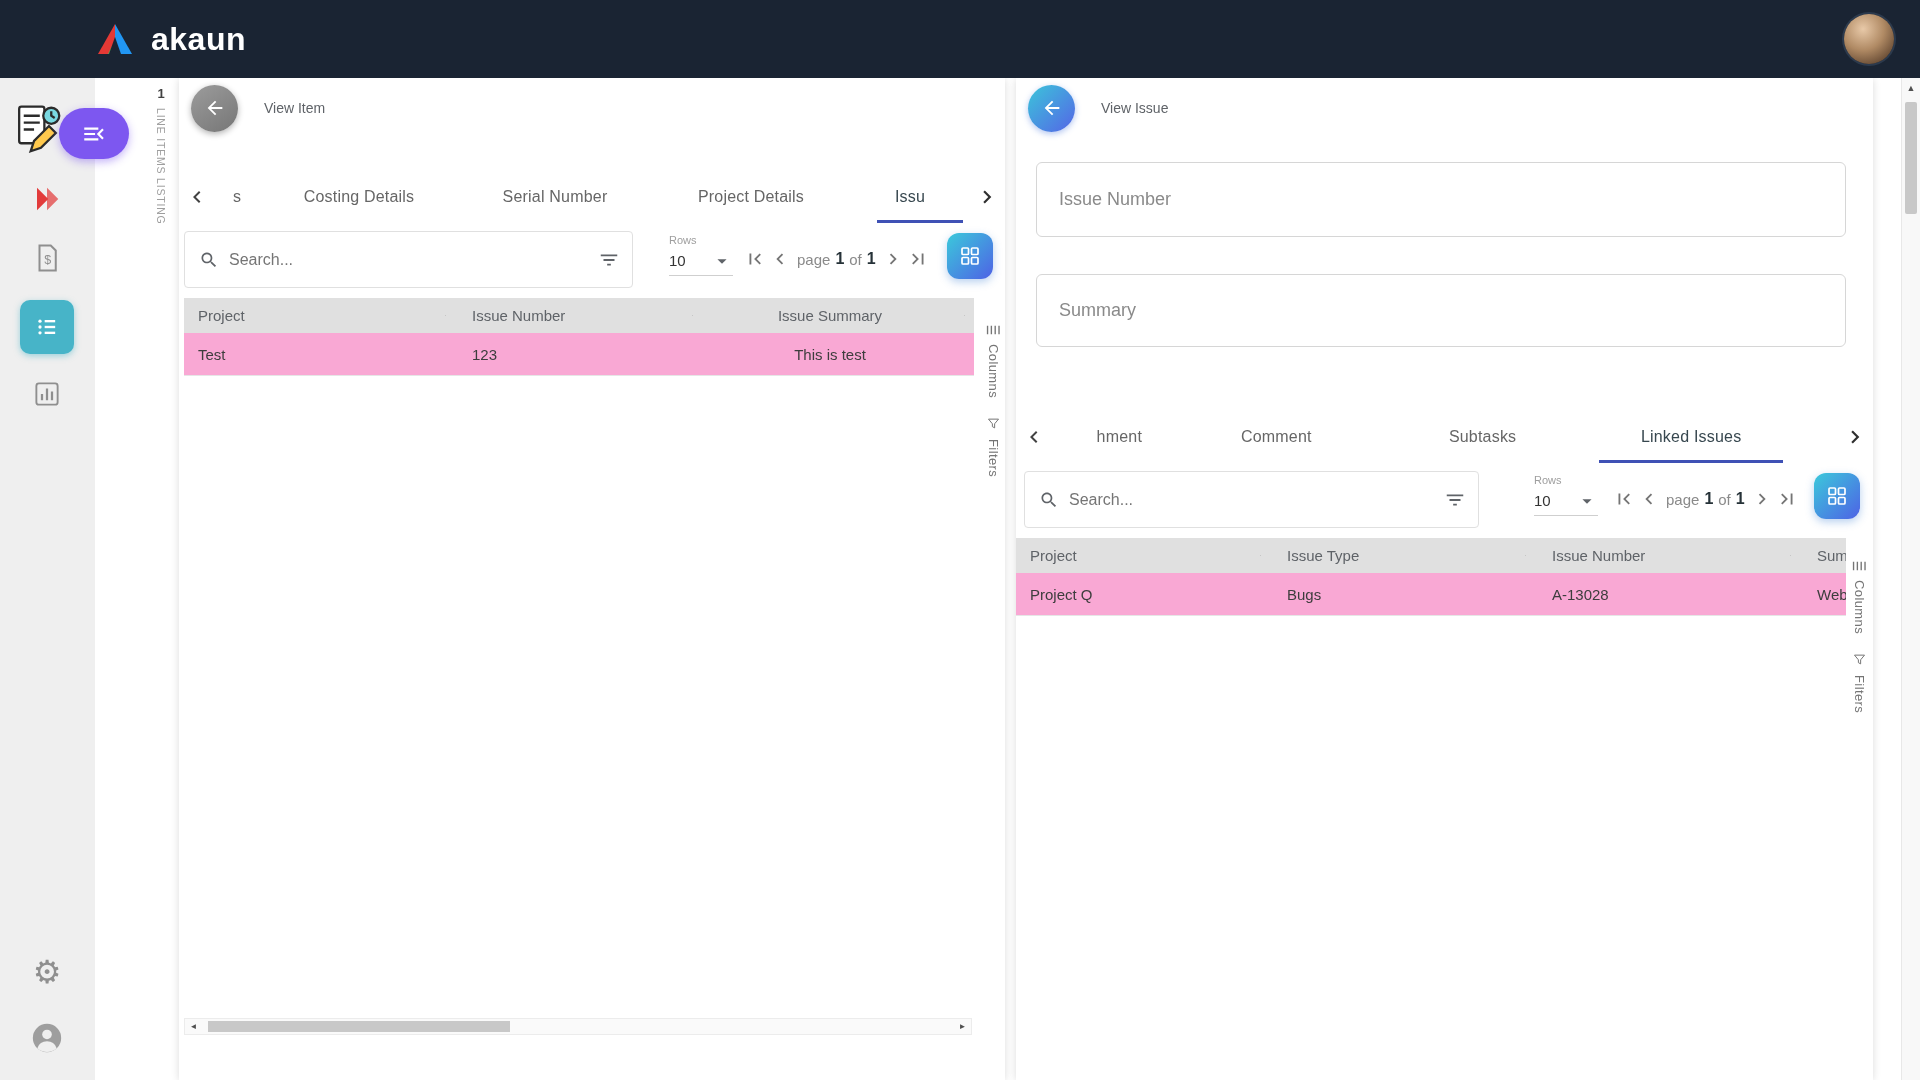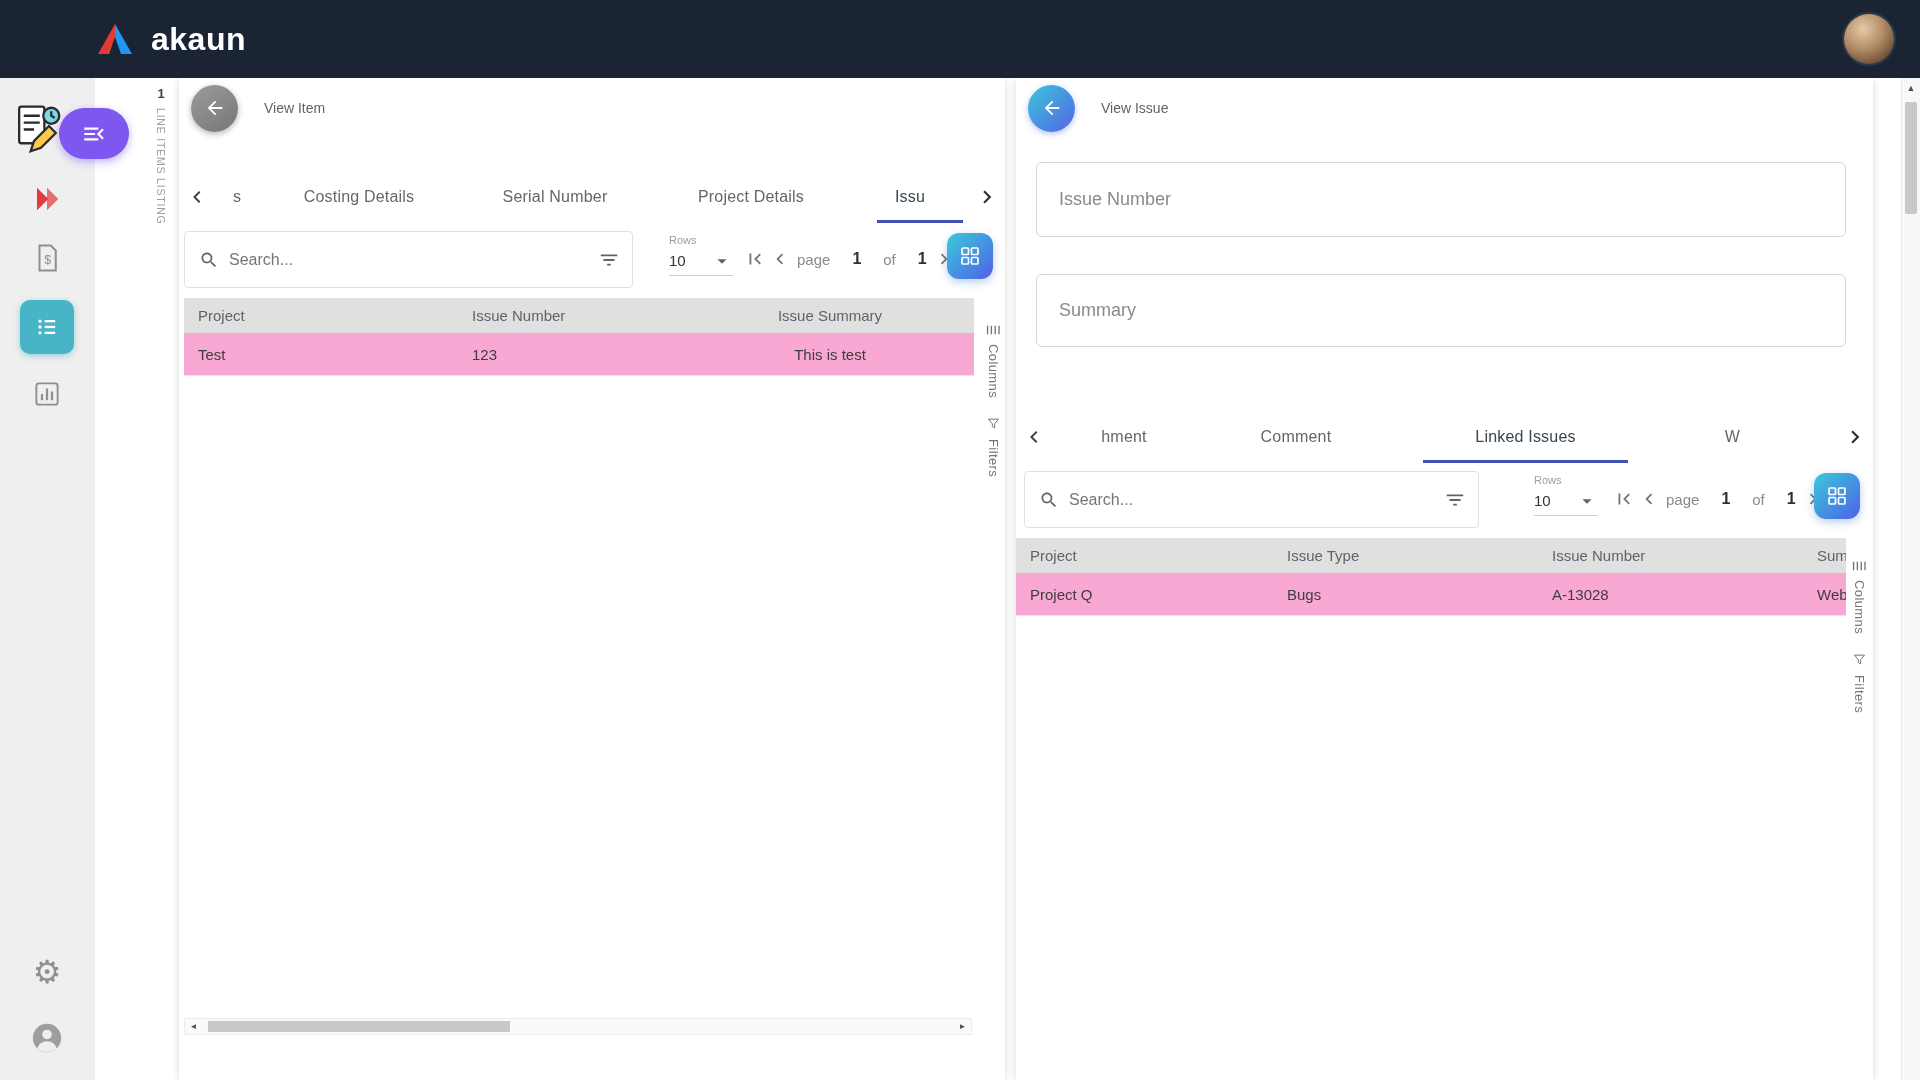--- a/index.html
+++ b/index.html
@@ -74,21 +74,21 @@
   .rows-wrap { position:absolute; top:3px; }
   .panel-left  .rows-wrap { left:490px; }
   .panel-right .rows-wrap { left:518px; }
   .rows-label { font-size:11px; color:#9e9e9e; display:block; }
   .rows-select { display:flex; align-items:center; justify-content:space-between; width:64px; height:30px;
                  border-bottom:1px solid #cfcfcf; font-size:15px; color:#333; }
   .pagination { position:absolute; top:14px; display:flex; align-items:center; gap:1px; }
   .panel-left  .pagination { left:564px; }
   .panel-right .pagination { left:596px; }
   .pg-btn { width:24px; height:28px; display:flex; align-items:center; justify-content:center; color:#757575; }
-  .pg-text { font-size:15px; color:#8a8a8a; display:flex; align-items:flex-end; gap:22px; margin:0 4px; }
+  .pg-text { font-size:15px; color:#8a8a8a; display:flex; align-items:flex-end; gap:5px; margin:0 4px; }
   .pg-text b { color:#263238; font-size:16px; }
   .grid-btn { position:absolute; top:2px; width:46px; height:46px; border-radius:12px;
               background:linear-gradient(135deg,#3bc9db 0%,#4e62e5 100%);
               display:flex; align-items:center; justify-content:center; box-shadow:0 3px 8px rgba(50,120,210,.35); }
   .panel-left  .grid-btn { left:768px; }
   .panel-right .grid-btn { left:798px; }
 
   
   .table { position:absolute; font-size:15px; }
   .panel-left  .table { top:220px; left:5px;  width:790px; }
@@ -396,20 +396,23 @@
             <path d="M15.41 7.41 14 6l-6 6 6 6 1.41-1.41L10.83 12z" fill="#424242"></path>
           </svg>
       </span>
     </button>
     <button class="tab tr0">
         <span>hment</span>
       </button>
     <button class="tab tr1">
         <span>Comment</span>
       </button>
+    <button class="tab tr2">
+        <span>Subtasks</span>
+      </button>
     <button class="tab tr3 active">
         <span>Linked Issues</span>
       </button>
     <button class="tab tr4">
         <span>W</span>
       </button>
     <button class="tab-scroll">
       <span>
         <svg viewBox="0 0 24 24" width="26" height="26">
             <path d="M8.59 16.59 13.17 12 8.59 7.41 10 6l6 6-6 6z" fill="#2f2f2f"></path>

